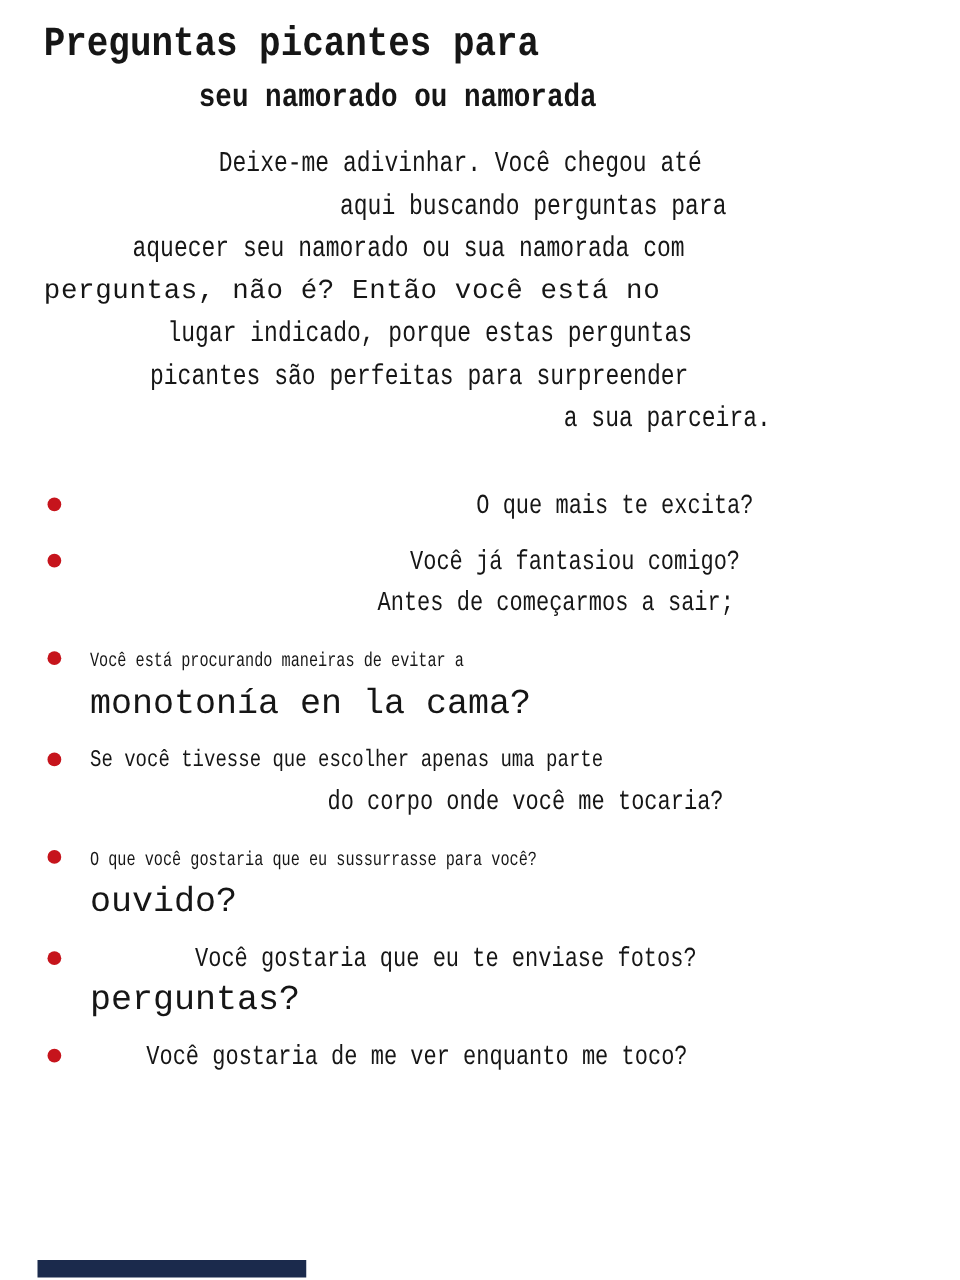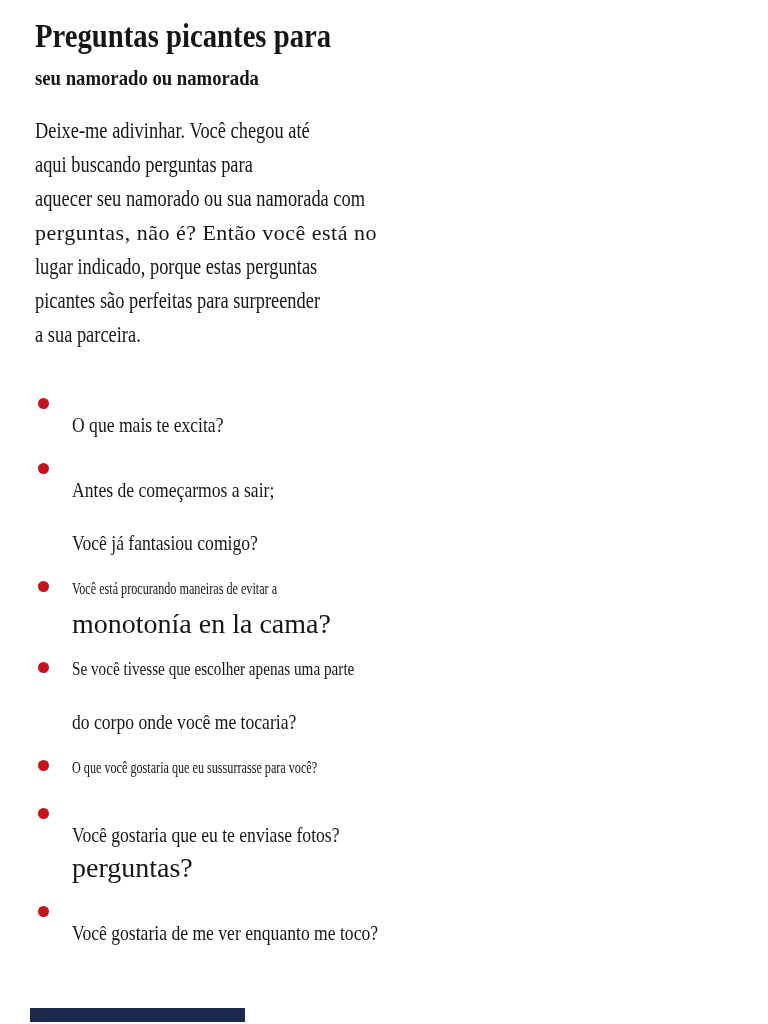--- a/index.html
+++ b/index.html
@@ -2,56 +2,56 @@
 <html><head>
 <meta charset="utf-8">
 <style>
   * { margin:0; padding:0; box-sizing:border-box; }
   html,body { background:#ffffff; }
   .page {
     position:relative;
     width:688px; height:1024px;
     background:#ffffff;
     overflow:hidden;
-    font-family:Liberation Serif, serif;
+    font-family:Liberation Mono, monospace;
     color:#161616;
   }
   .doc { padding:16px 30px 0 35px; }
 
   
   .tx { display:inline-block; white-space:nowrap; transform-origin:0 50%; }
 
   h1.title { font-size:33px; font-weight:bold; line-height:40px; margin:0 0 8px 0; }
   h1.title .tx { transform:scaleX(.87); }
 
-  h2.subtitle { font-size:22px; font-weight:bold; line-height:28px; margin:0 0 22px 0; }
+  h2.subtitle { font-size:26px; font-weight:bold; line-height:28px; margin:0 0 22px 0;text-align:center; }
   h2.subtitle .tx { transform:scaleX(.85); }
 
   .intro { margin:0 0 36px 0; }
   .line { display:block; }
 
-  .ln-cond    { font-size:23px; line-height:34px; }
+  .ln-cond    { font-size:23px; line-height:34px;text-align:right; }
   .ln-cond    .tx { transform:scaleX(.80); }
   .intro .ln-normal { font-size:22px; line-height:34px; letter-spacing:.5px; }
   .ln-normal  { font-size:28px; line-height:33px; }
   .ln-normal  .tx { transform:none; }
   .ln-cond-sm { font-size:19px; line-height:33px; }
   .ln-cond-sm .tx { transform:scaleX(.80); }
   .ln-small   { font-size:16px; line-height:36px; }
   .ln-small   .tx { transform:scaleX(.76); }
 
   ul.questions { list-style:none; }
   li.q-row { display:flex; align-items:flex-start; margin-bottom:12px; padding-left:3px; }
   li.q-row .dot {
     flex:0 0 auto;
     width:11px; height:11px; border-radius:50%;
     margin-top:10px; margin-right:23px;
   }
   .q-lines { flex:1 1 auto; }
-  .q-lines .ln-cond { font-size:22px; line-height:33px;margin-top:20px; }
+  .q-lines .ln-cond { font-size:22px; line-height:33px; }
 
   .page-edge-bar {
     position:absolute;
     left:30px; bottom:2px;
     width:215px; height:14px;
   }
 </style>
 </head>
 <body>
 
@@ -79,42 +79,43 @@
     <ul class="questions" id="questions">
         <li class="q-row">
           <span class="dot" style="background: rgb(198, 20, 28);"></span>
           <div class="q-lines">
             <div class="line ln-cond"><span class="tx">O que mais te excita?</span></div>
           </div>
         </li>
         <li class="q-row">
           <span class="dot" style="background: rgb(198, 20, 28);"></span>
           <div class="q-lines">
+            <div class="line ln-cond"><span class="tx">Você já fantasiou comigo?</span></div>
             <div class="line ln-cond"><span class="tx">Antes de começarmos a sair;</span></div>
-            <div class="line ln-cond"><span class="tx">Você já fantasiou comigo?</span></div>
           </div>
         </li>
         <li class="q-row">
           <span class="dot" style="background: rgb(198, 20, 28);"></span>
           <div class="q-lines">
             <div class="line ln-small"><span class="tx">Você está procurando maneiras de evitar a</span></div>
             <div class="line ln-normal"><span class="tx">monotonía en la cama?</span></div>
           </div>
         </li>
         <li class="q-row">
           <span class="dot" style="background: rgb(198, 20, 28);"></span>
           <div class="q-lines">
             <div class="line ln-cond-sm"><span class="tx">Se você tivesse que escolher apenas uma parte</span></div>
             <div class="line ln-cond"><span class="tx">do corpo onde você me tocaria?</span></div>
           </div>
         </li>
         <li class="q-row">
           <span class="dot" style="background: rgb(198, 20, 28);"></span>
           <div class="q-lines">
             <div class="line ln-small"><span class="tx">O que você gostaria que eu sussurrasse para você?</span></div>
+            <div class="line ln-normal"><span class="tx">ouvido?</span></div>
           </div>
         </li>
         <li class="q-row">
           <span class="dot" style="background: rgb(198, 20, 28);"></span>
           <div class="q-lines">
             <div class="line ln-cond"><span class="tx">Você gostaria que eu te enviase fotos?</span></div>
             <div class="line ln-normal"><span class="tx">perguntas?</span></div>
           </div>
         </li>
         <li class="q-row">

